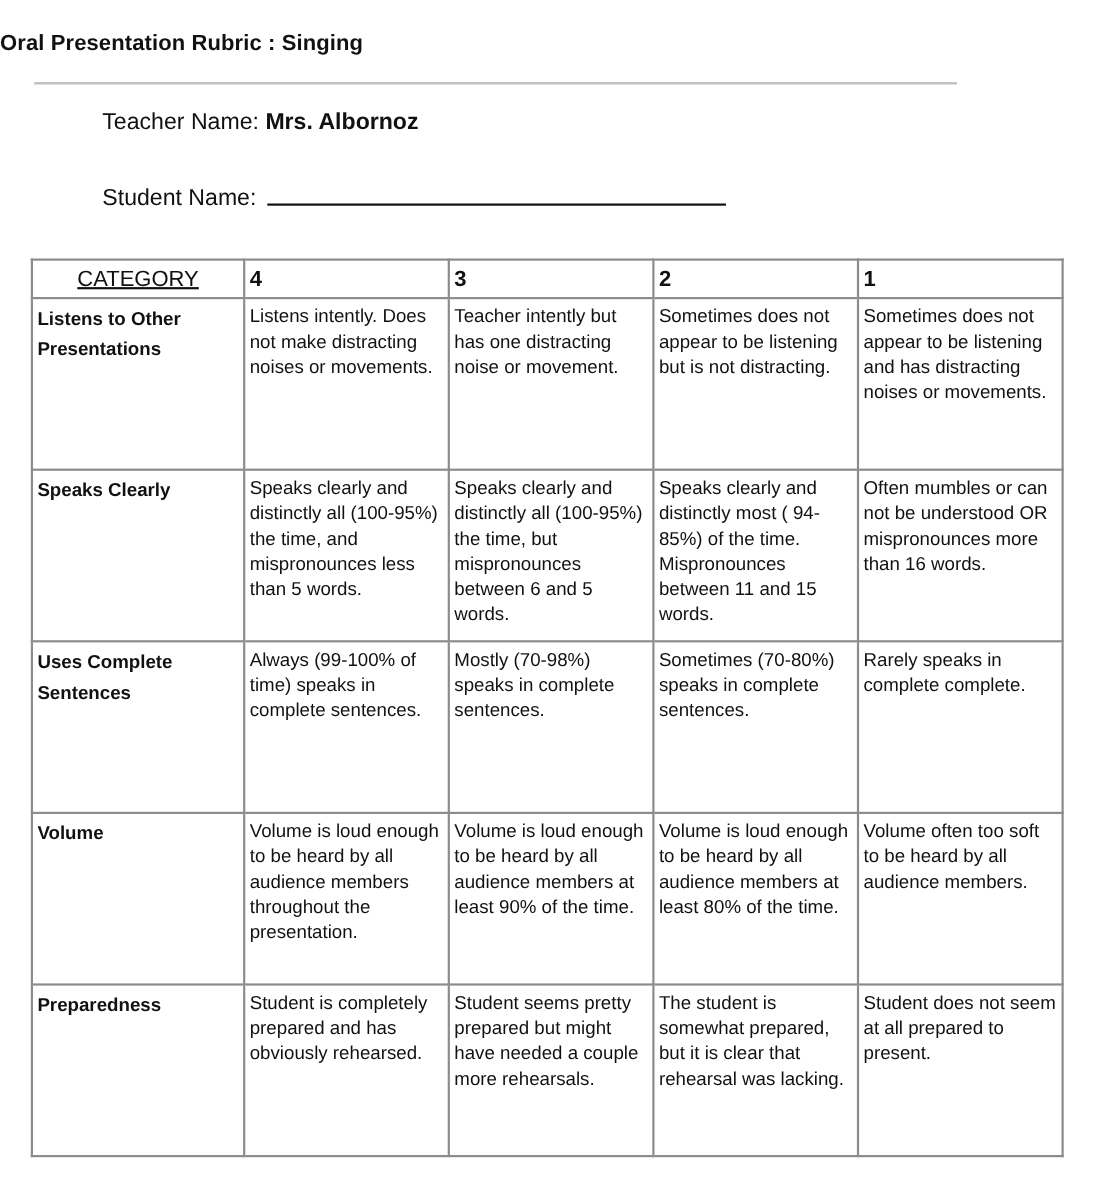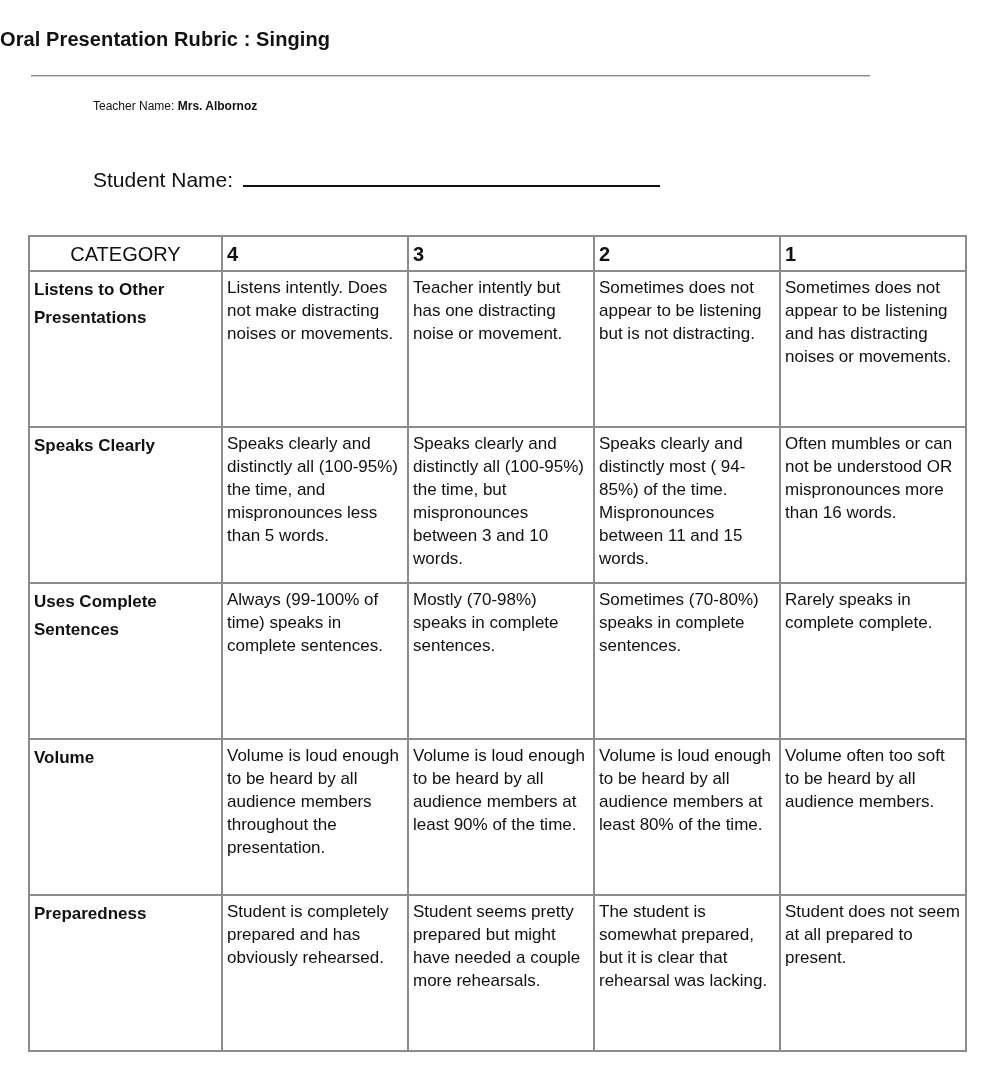--- a/index.html
+++ b/index.html
@@ -31,21 +31,21 @@
       left: 31px;
       width: 839px;
       height: 0;
       border-top: 1px solid #8a8a8a;
       border-bottom: 1px solid #d0d0d0;
     }
     .teacher {
       position: absolute;
       top: 99px;
       left: 93px;
-      font-size: 12px;
+      font-size: 21px;
     }
     .teacher .value { font-weight: bold; }
     .student {
       position: absolute;
       top: 168px;
       left: 93px;
       font-size: 21px;
     }
     .student-line {
       position: absolute;
@@ -75,20 +75,21 @@
     }
     table.rubric thead th {
       height: 28px;
       padding-top: 5px;
       font-size: 20px;
       line-height: 24px;
     }
     table.rubric thead th.cat-head {
       text-align: center;
       font-weight: normal;
+      text-decoration: underline;
     }
     table.rubric thead th.score-head {
       font-weight: bold;
     }
     table.rubric tbody tr { height: 156px; }
     table.rubric tbody th.cat {
       font-weight: bold;
       font-size: 17px;
       line-height: 28px;
       padding-top: 4px;
@@ -134,21 +135,21 @@
     <tr>
       <th class="cat">Listens to Other Presentations</th>
       <td>Listens intently. Does not make distracting noises or movements.</td>
       <td>Teacher intently but has one distracting noise or movement.</td>
       <td>Sometimes does not appear to be listening but is not distracting.</td>
       <td>Sometimes does not appear to be listening and has distracting noises or movements.</td>
     </tr>
     <tr>
       <th class="cat">Speaks Clearly</th>
       <td>Speaks clearly and distinctly all (100-95%) the time, and mispronounces less than 5 words.</td>
-      <td>Speaks clearly and distinctly all (100-95%) the time, but mispronounces between 3 and 10 words.</td>
+      <td>Speaks clearly and distinctly all (100-95%) the time, but mispronounces between 6 and 5 words.</td>
       <td>Speaks clearly and distinctly most ( 94-85%) of the time. Mispronounces between 11 and 15 words.</td>
       <td>Often mumbles or can not be understood OR mispronounces more than 16 words.</td>
     </tr>
     <tr>
       <th class="cat">Uses Complete Sentences</th>
       <td>Always (99-100% of time) speaks in complete sentences.</td>
       <td>Mostly (70-98%) speaks in complete sentences.</td>
       <td>Sometimes (70-80%) speaks in complete sentences.</td>
       <td>Rarely speaks in complete complete.</td>
     </tr>

